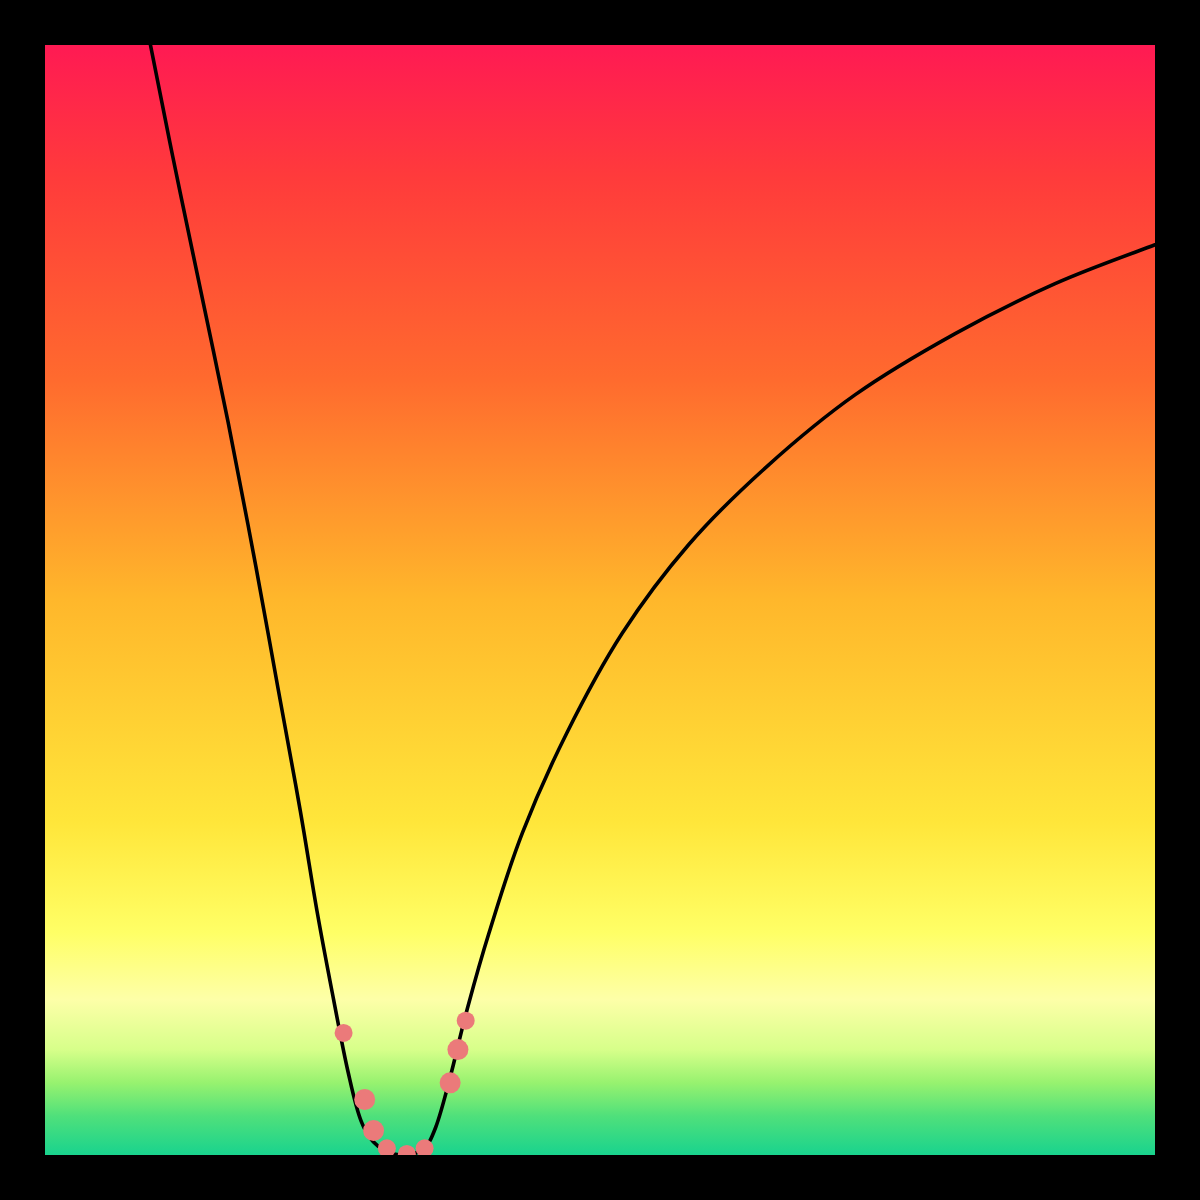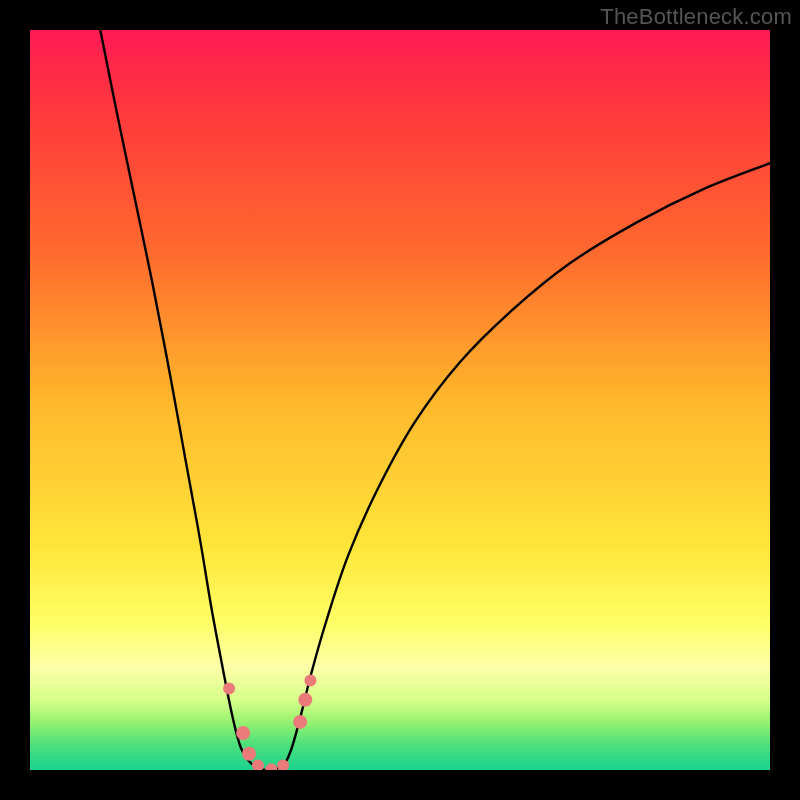--- a/index.html
+++ b/index.html
@@ -35,21 +35,20 @@
     font-weight: 500;
     letter-spacing: 0.2px;
     user-select: none;
   }
   svg { display: block; }
 </style>
 </head>
 <body>
 
 <div class="frame">
-  <div class="watermark">TheBottleneck.com</div>
 
   <div class="plot">
     <svg id="chart-svg" width="740" height="740" viewBox="0 0 740 740" preserveAspectRatio="none">
       <defs>
         <linearGradient id="bg-grad" x1="0" y1="0" x2="0" y2="1">
             <stop offset="0.00%" stop-color="#ff1a53"></stop>
             <stop offset="12.00%" stop-color="#ff3b3b"></stop>
             <stop offset="30.00%" stop-color="#ff6a2e"></stop>
             <stop offset="50.00%" stop-color="#ffb72b"></stop>
             <stop offset="70.00%" stop-color="#ffe63a"></stop>

